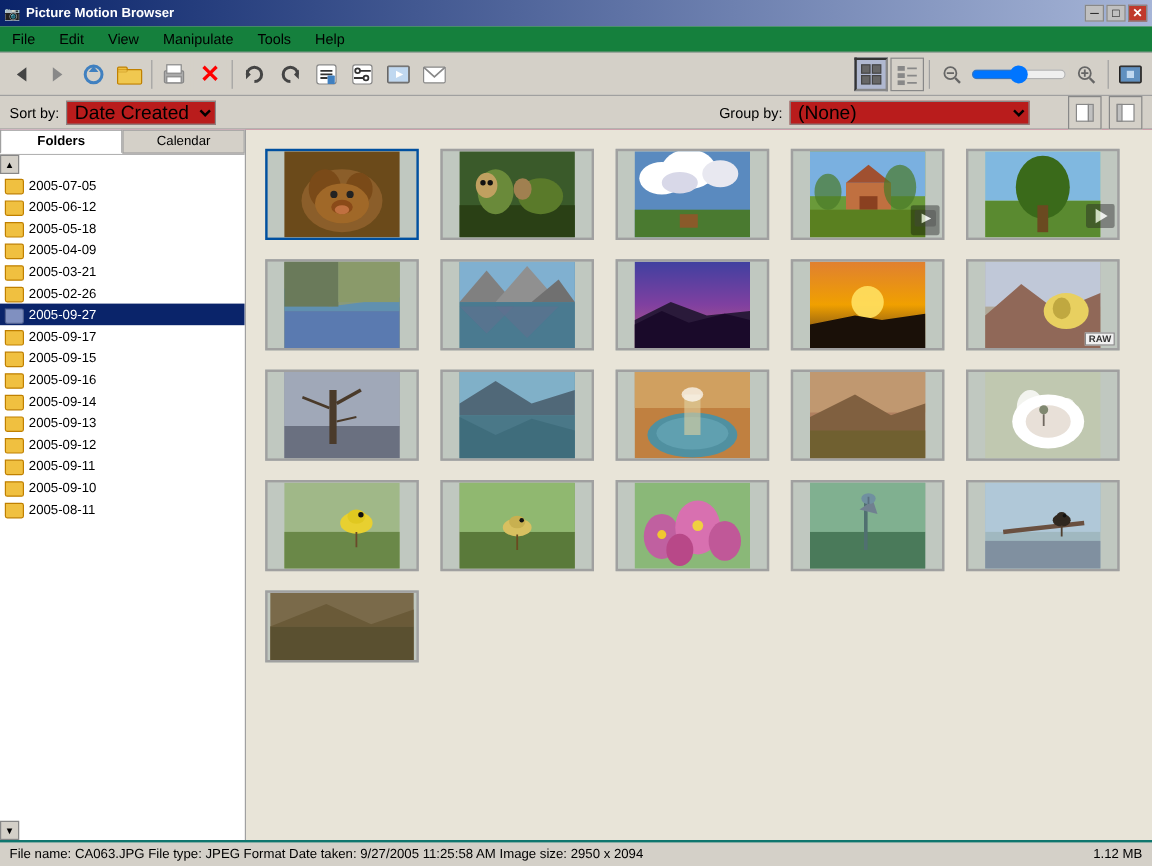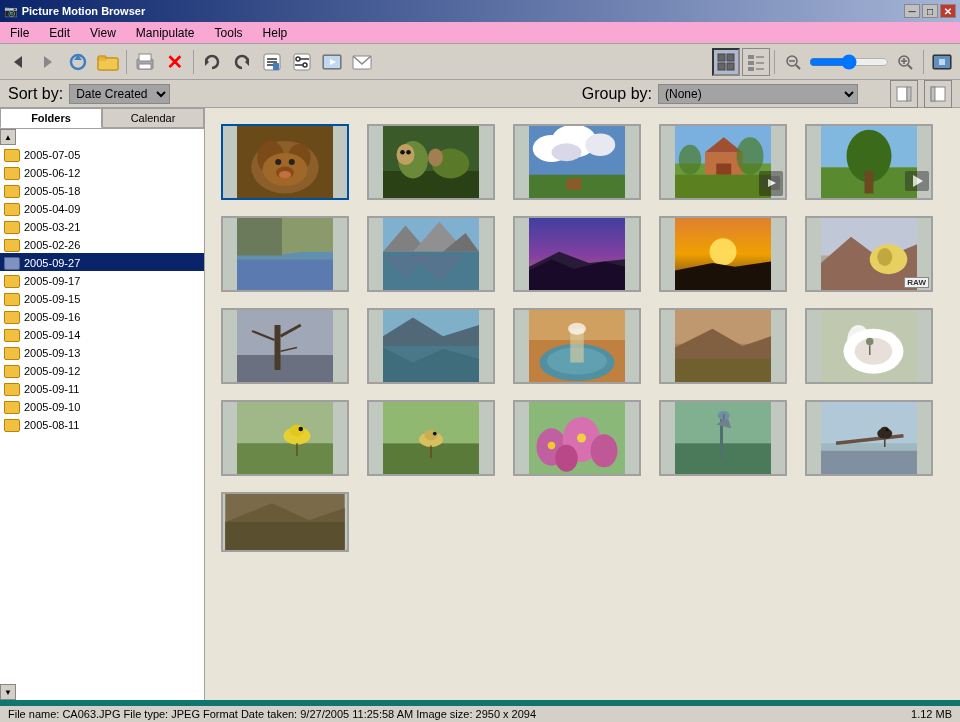--- a/index.html
+++ b/index.html
@@ -22,21 +22,21 @@
     .title-btn {
       width: 16px; height: 14px;
       display: flex; align-items: center; justify-content: center;
       font-size: 10px; cursor: pointer;
       background: #c0c0c0; border: 1px solid #888; color: black;
     }
     .title-btn.close-btn { background: #c0392b; color: white; }
 
     
     #menu-bar {
-      background: #f9a8d4;
+      background: #15803d;
       border-bottom: 1px solid #a0a0a0;
       display: flex;
       align-items: center;
       height: 22px;
       padding: 0 4px;
       gap: 8px;
     }
     .menu-item { padding: 2px 6px; cursor: pointer; font-size: 12px; }
 
     
@@ -74,25 +74,25 @@
     
     #filter-bar {
       background: #d4d0c8;
       border-bottom: 1px solid #a0a0a0;
       display: flex;
       align-items: center;
       height: 28px;
       padding: 0 8px;
       gap: 6px;
     }
-    .filter-label { font-size: 16px; }
+    .filter-label { font-size: 12px; }
     .filter-select {
       height: 20px;
-      font-size: 12px;
-      background: #a3a3a3;
+      font-size: 16px;
+      background: #b91c1c;
       border: 1px solid #888;
       padding: 0 2px;
     }
 
     
     #main {
       display: flex;
       height: calc(722px - 22px - 22px - 36px - 28px - 22px);
       background: #be185d;
     }
@@ -185,21 +185,21 @@
       display: flex;
       align-items: center;
       justify-content: center;
     }
     .photo-thumb.selected { border: 2px solid #0050a0; }
     .photo-thumb svg { width: 100%; height: 100%; }
 
     
     #status-bar {
       background: #d4d0c8;
-      border-top: 6px solid #0f766e;
+      border-top: 2px solid #0f766e;
       height: 22px;
       display: flex;
       align-items: center;
       padding: 0 8px;
       font-size: 11px;
       justify-content: space-between;
     }
     .scroll-arrow {
       width: 16px; height: 16px;
       background: #d4d0c8;

